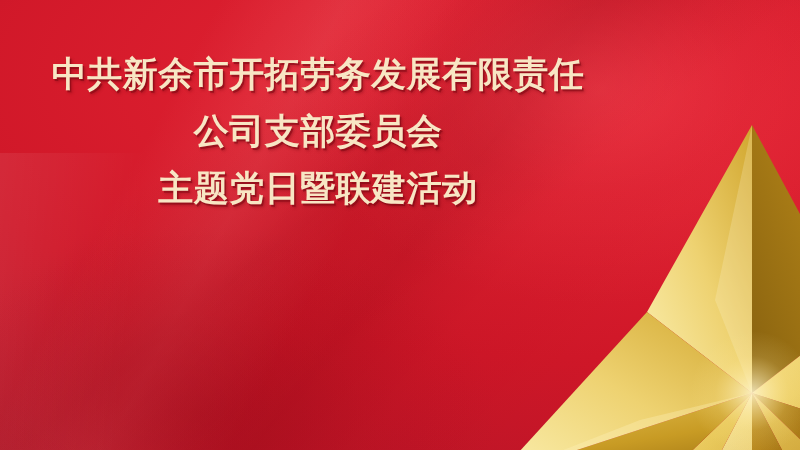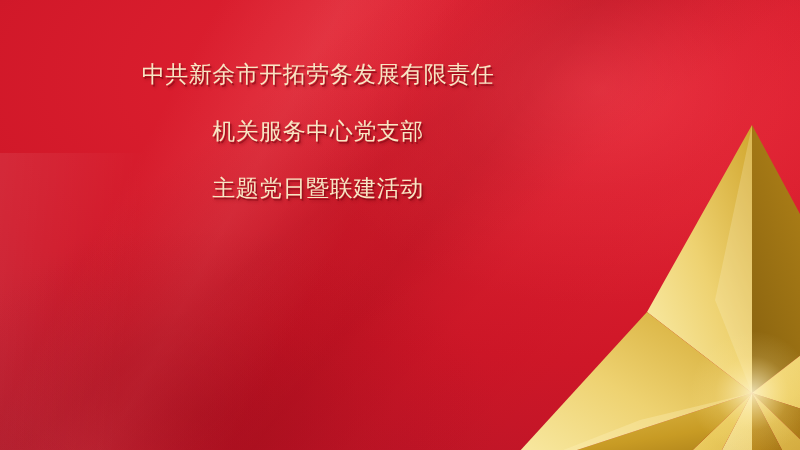--- a/index.html
+++ b/index.html
@@ -99,22 +99,22 @@
   #headline {
     position: absolute;
     left: 0;
     top: 46px;
     width: 636px;
     text-align: center;
     z-index: 5;
   }
   .hline {
     font-family: "DejaVu Sans", "Liberation Sans", sans-serif;
-    font-weight: normal;
-    font-size: 23px;
+    font-weight: bold;
+    font-size: 35px;
     line-height: 57px;
     letter-spacing: 0.5px;
     color: #F8E6C4;
     white-space: nowrap;
     text-shadow:
       1.5px 2px 0 rgba(125,8,18,0.55),
       2.5px 3px 3px rgba(110,5,14,0.35);
   }
 </style>
 </head>
@@ -193,17 +193,17 @@
       <polygon points="752,393 752,125 715,300" fill="#FFF8D8" opacity="0.22"></polygon>
 
       <circle cx="752" cy="393" r="62" fill="url(#gGlow)"></circle>
     </svg>
   </div>
 
   <div class="bg-vignette"></div>
 
   <div id="headline">
     <div class="hline">中共新余市开拓劳务发展有限责任</div>
-    <div class="hline">机关服务中心党支部</div>
+    <div class="hline">公司支部委员会</div>
     <div class="hline">主题党日暨联建活动</div>
   </div>
 
 </div>
 
 </body></html>

